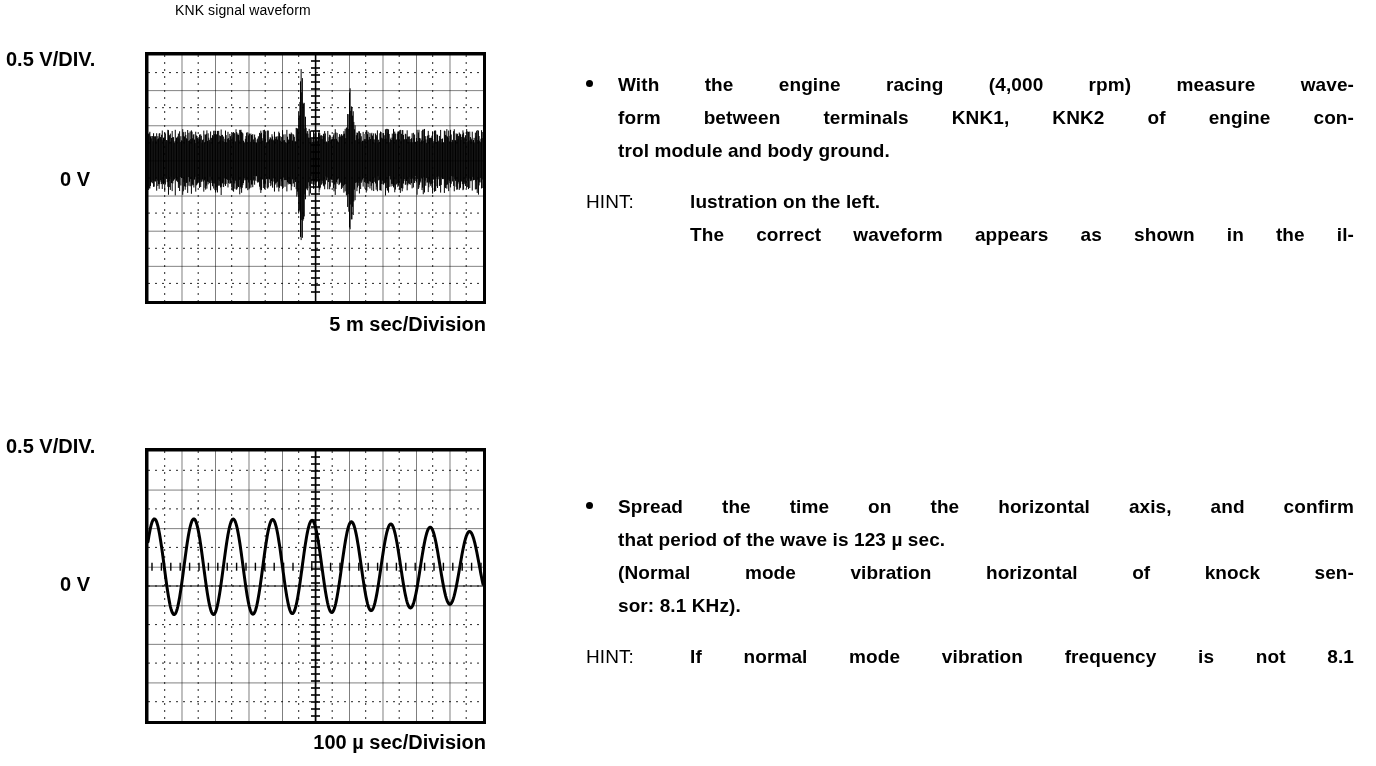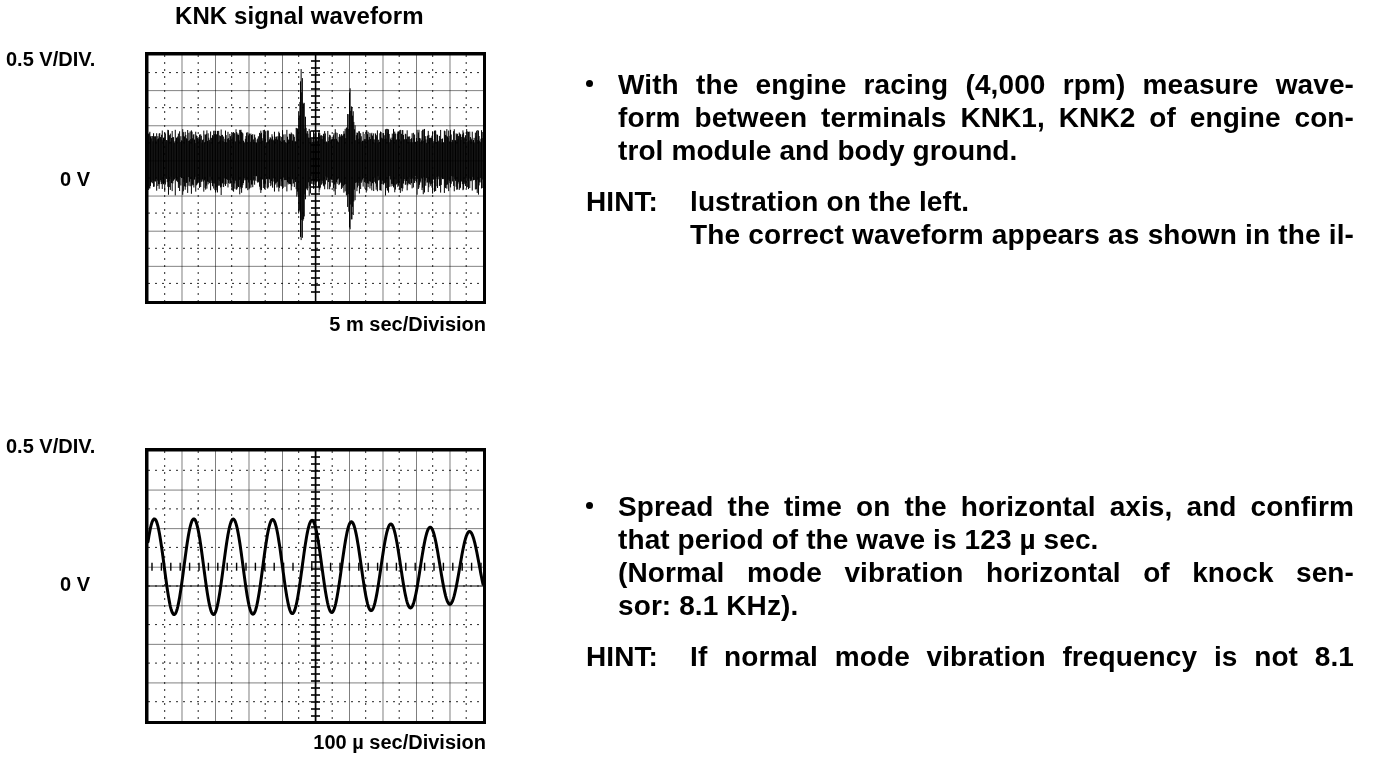--- a/index.html
+++ b/index.html
@@ -15,22 +15,22 @@
     font-family: "Liberation Sans", "DejaVu Sans", sans-serif;
     color: #000000;
     overflow: hidden;
   }
 
   
   .scope-block { position: absolute; }
 
   .scope-title {
     position: absolute;
-    font-size: 24px;
-    font-weight: 700;
+    font-size: 14px;
+    font-weight: 400;
     letter-spacing: 0.1px;
     white-space: nowrap;
   }
 
   .scope-vdiv-label,
   .scope-zero-label,
   .scope-time-label {
     position: absolute;
     font-size: 20px;
     font-weight: 700;
@@ -49,21 +49,21 @@
     overflow: hidden;
   }
 
   .scope-svg { display: block; }
 
   
   .text-col { position: absolute; }
 
   .para {
     position: relative;
-    font-size: 28px;
+    font-size: 19px;
     font-weight: 700;
     line-height: 33px;
     letter-spacing: 0.1px;
   }
 
   .bullet-dot {
     position: absolute;
     left: 0px;
     top: 12px;
     width: 7px;
@@ -79,21 +79,21 @@
   .bullet-body .ln { display: block; }
   .bullet-body .ln.just {
     text-align: justify;
     text-align-last: justify;
   }
 
   .hint-row { display: flex; }
   .hint-key {
     flex: 0 0 auto;
     width: 104px;
-    font-weight: 700;
+    font-weight: 400;
   }
   .hint-text { flex: 1 1 auto; }
   .hint-text .ln { display: block; }
   .hint-text .ln.just {
     text-align: justify;
     text-align-last: justify;
   }
 </style>
 </head>
 <body>

